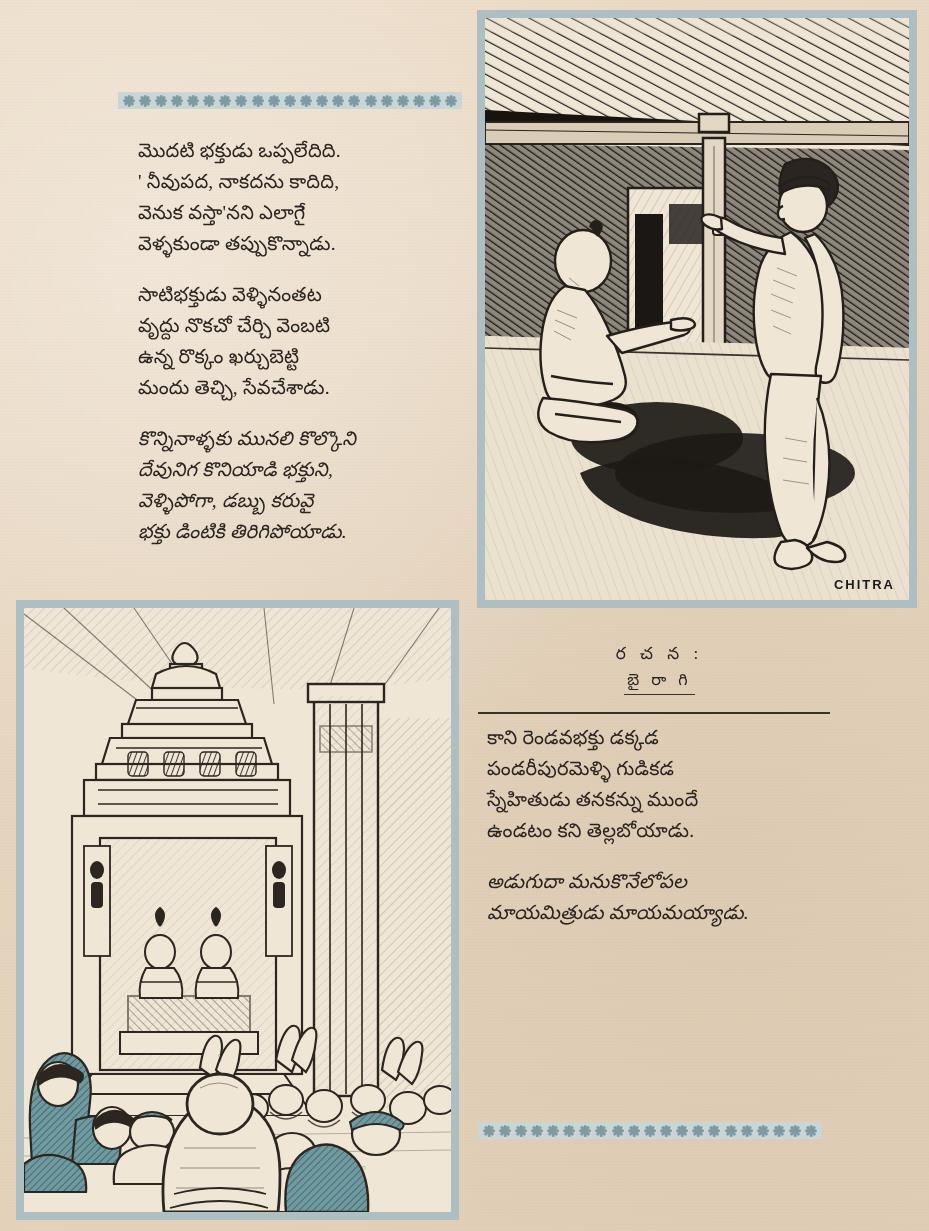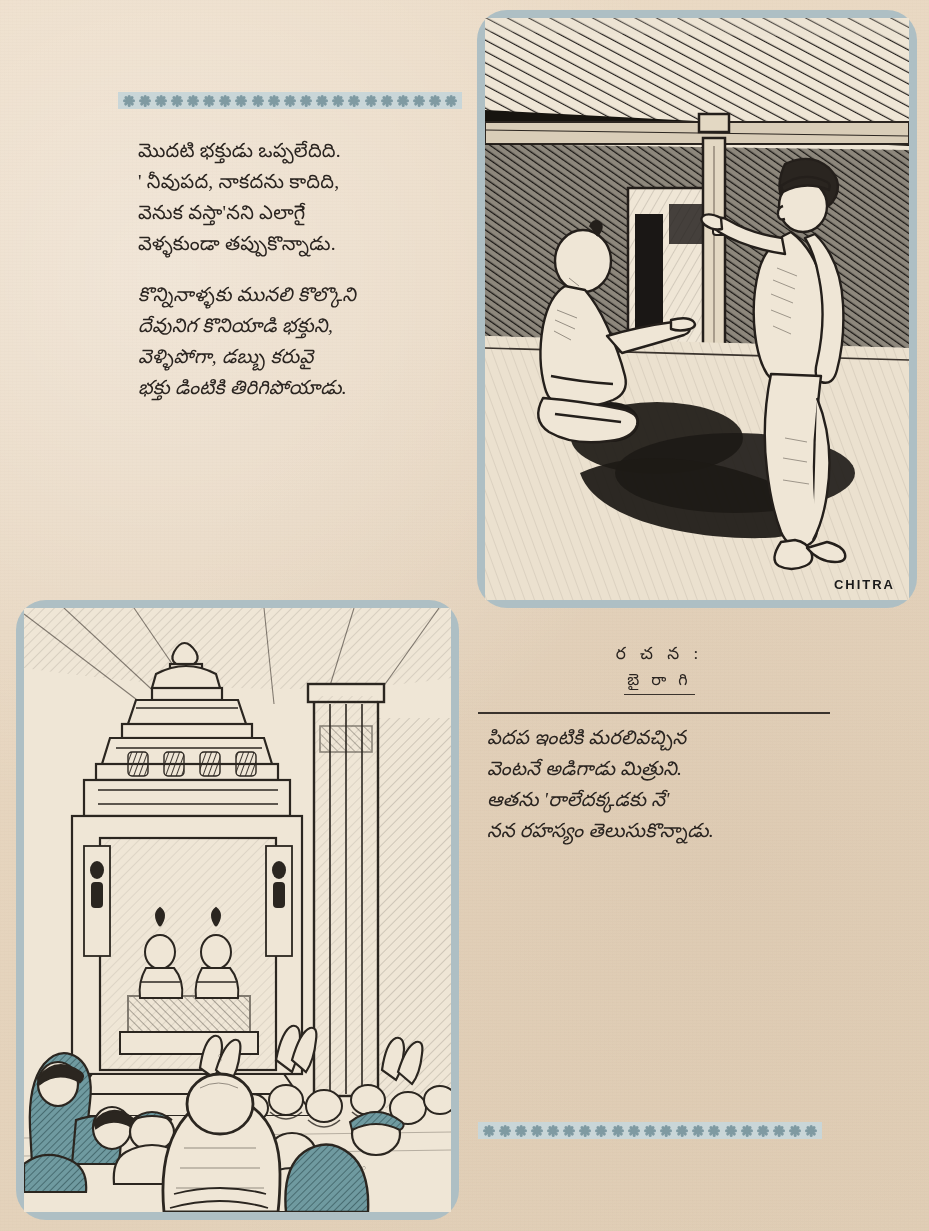--- a/index.html
+++ b/index.html
@@ -150,21 +150,20 @@
     height: 2px;
     background: #3a332d;
   }
 
   
   .illus {
     position: absolute;
     background: #aebfc4;
     box-sizing: border-box;
     padding: 8px;
-    border-radius: 30px;
   }
   .illus .canvas {
     width: 100%;
     height: 100%;
     background: #efe6d6;
     position: relative;
     overflow: hidden;
   }
   #illus-top-right {
     left: 477px;
@@ -283,20 +282,24 @@
         <i></i>
         <i></i>
       </span>
   </div>
 
   <div class="verse-block" id="text-left">
     <p class="stanza">మొదటి భక్తుడు ఒప్పలేదిది.
 ' నీవుపద, నాకదను కాదిది,
 వెనుక వస్తా'నని ఎలాగైే
 వెళ్ళకుండా తప్పుకొన్నాడు.</p>
+    <p class="stanza">సాటిభక్తుడు వెళ్ళినంతట
+వృద్దు నొకచో చేర్చి వెంబటి
+ఉన్న రొక్కం ఖర్చుబెట్టి
+మందు తెచ్చి, సేవచేశాడు.</p>
     <p class="stanza">కొన్నినాళ్ళకు మునలి కొల్కొని
 దేవునిగ కొనియాడి భక్తుని,
 వెళ్ళిపోగా, డబ్బు కరువై
 భక్తు డింటికి తిరిగిపోయాడు.</p>
   </div>
 
   <div class="illus" id="illus-top-right">
     <div class="canvas">
       <svg viewBox="0 0 424 582" width="424" height="582">
         <defs>
@@ -410,24 +413,26 @@
     </div>
   </div>
 
   <div class="credit">
     <div class="credit-label">ర చ న :</div>
     <div class="credit-name">బై రా గి</div>
   </div>
   <div class="rule"></div>
 
   <div class="verse-block" id="text-right">
-    <p class="stanza">పిదప ఇంటికి మరలివచ్చిన
-వెంటనే అడిగాడు మిత్రుని.
-ఆతను 'రాలేదక్కడకు నే'
-నన రహస్యం తెలుసుకొన్నాడు.</p>
+    <p class="stanza">కాని రెండవభక్తు డక్కడ
+పండరీపురమెళ్ళి గుడికడ
+స్నేహితుడు తనకన్ను ముందే
+ఉండటం కని తెల్లబోయాడు.</p>
+    <p class="stanza">అడుగుదా మనుకొనేలోపల
+మాయమిత్రుడు మాయమయ్యాడు.</p>
   </div>
 
   <div class="illus" id="illus-bottom-left">
     <div class="canvas">
       <svg viewBox="0 0 427 604" width="427" height="604">
         <defs>
           <pattern id="ph1" width="7" height="7" patternUnits="userSpaceOnUse" patternTransform="rotate(45)">
             <line x1="0" y1="0" x2="0" y2="7" stroke="#2b2620" stroke-width="1.1"></line>
           </pattern>
           <pattern id="ph2" width="6" height="6" patternUnits="userSpaceOnUse" patternTransform="rotate(-45)">

